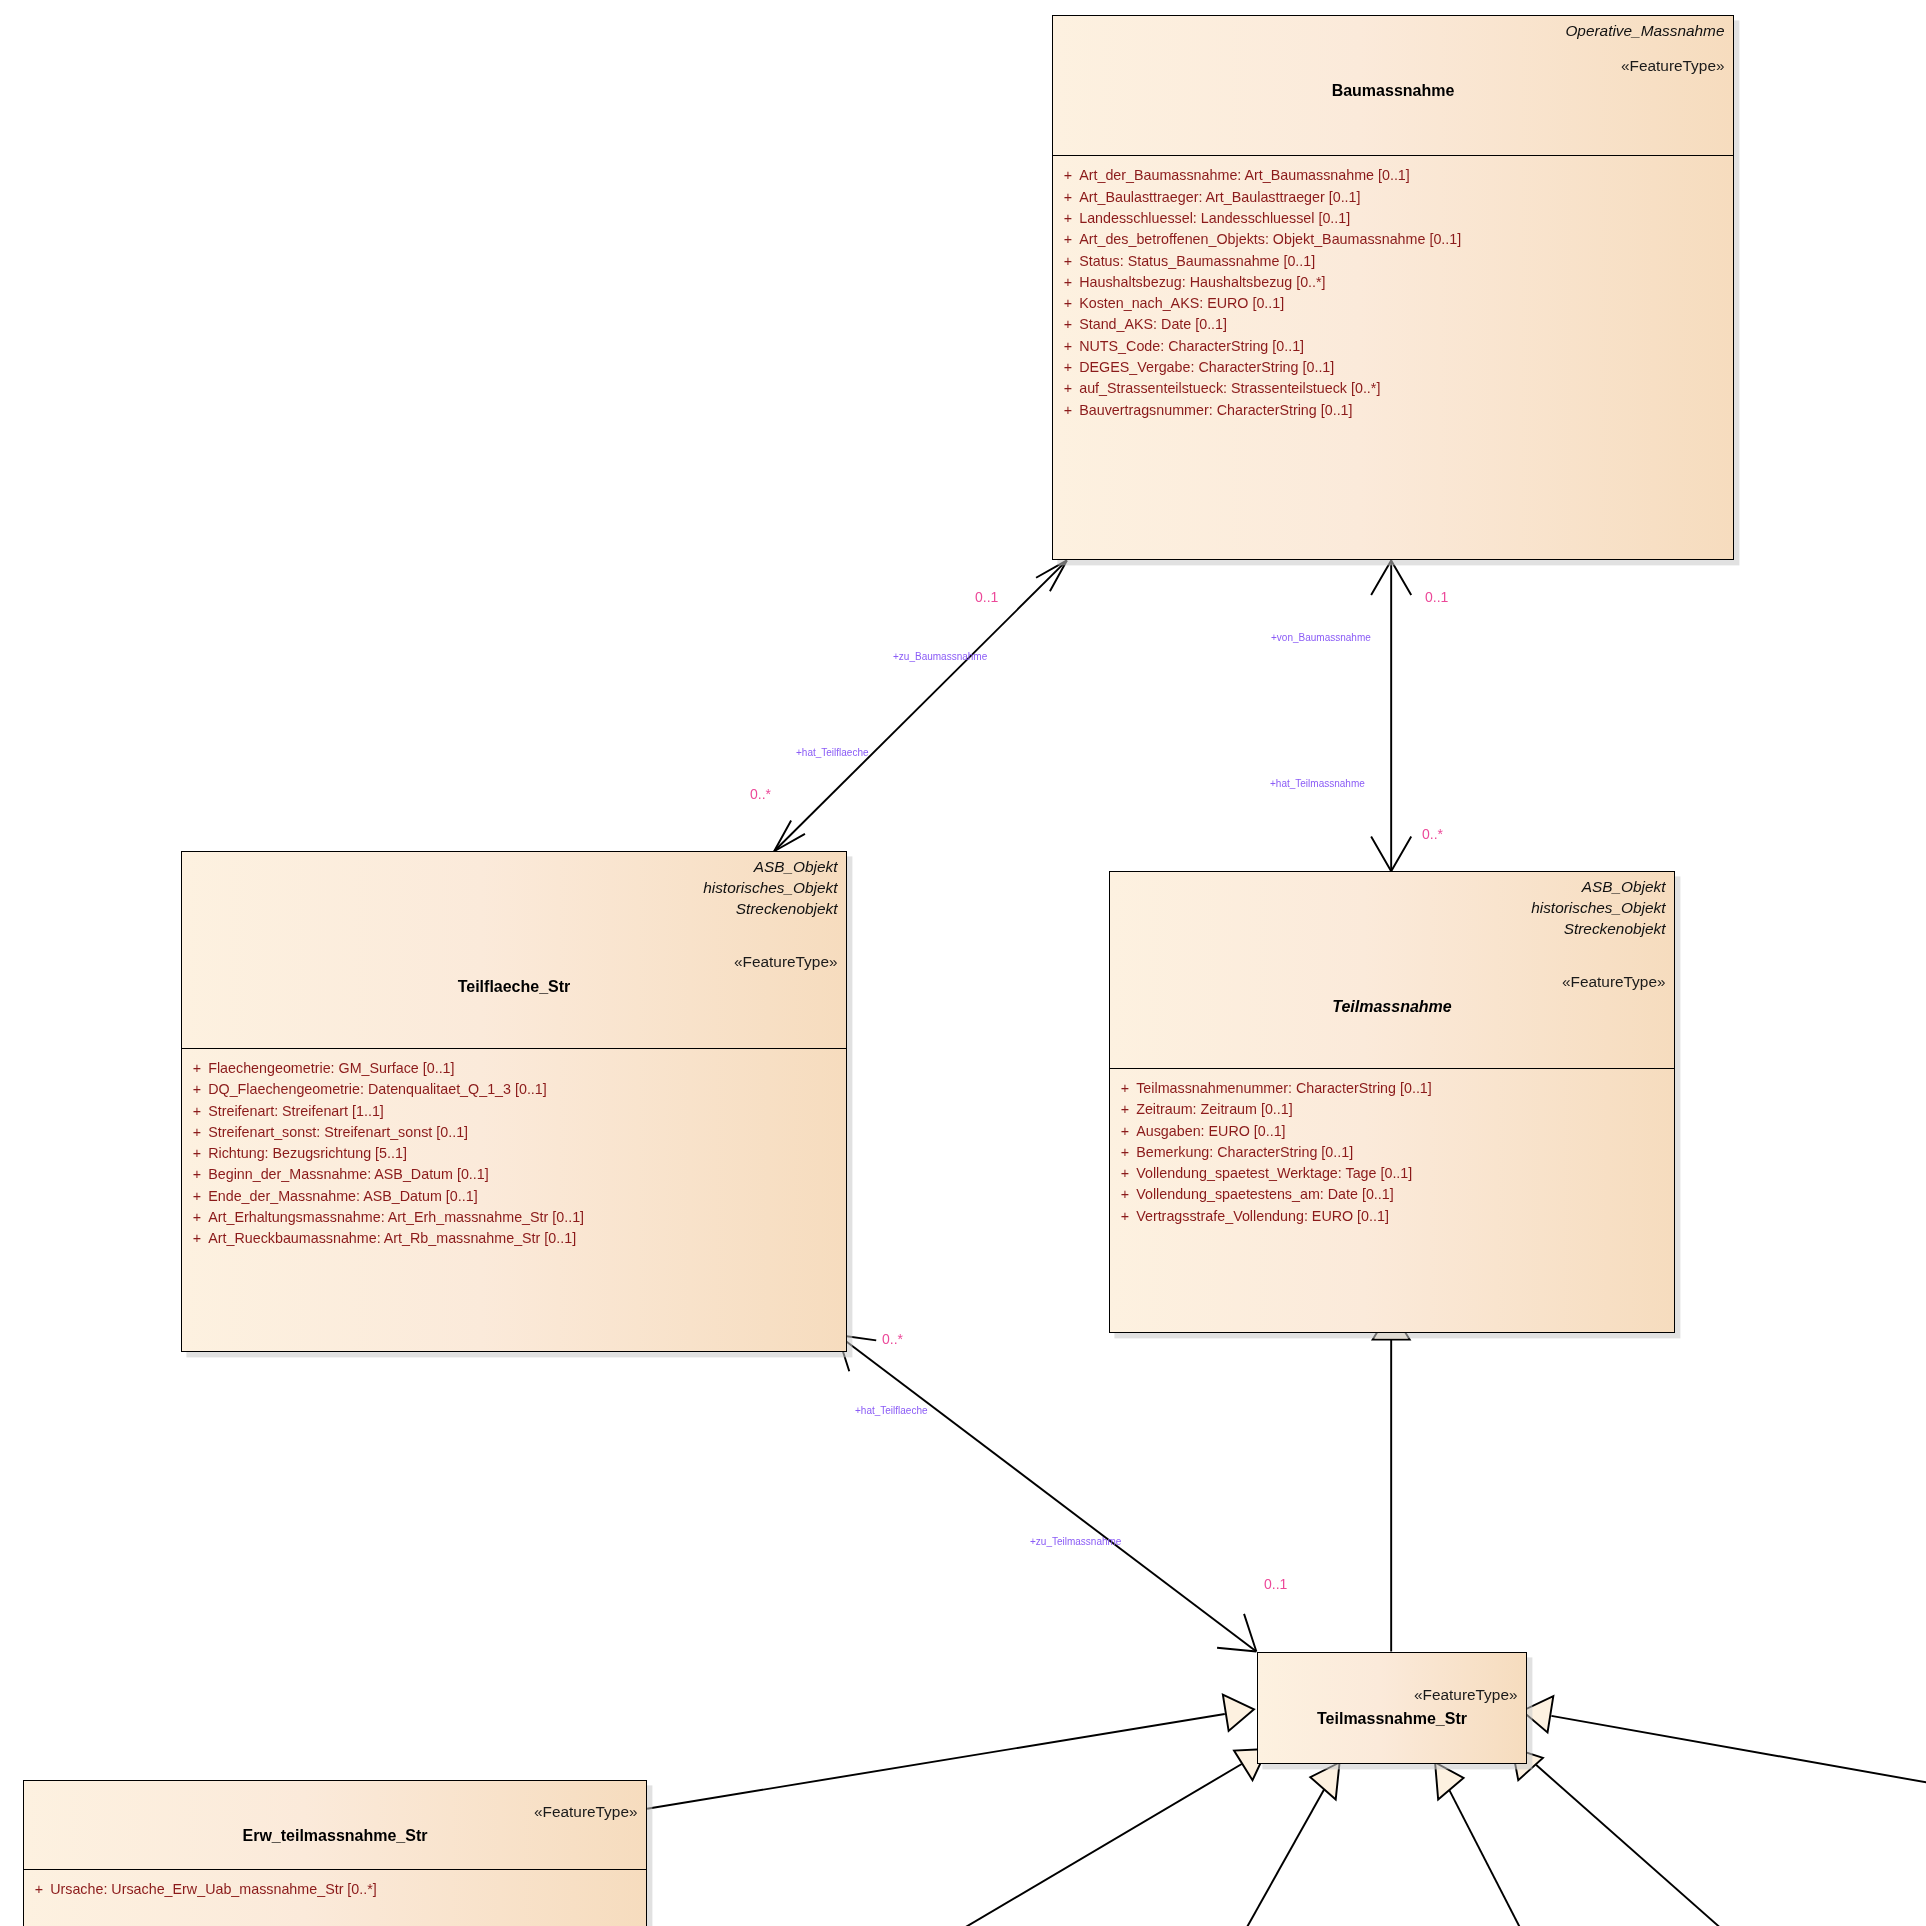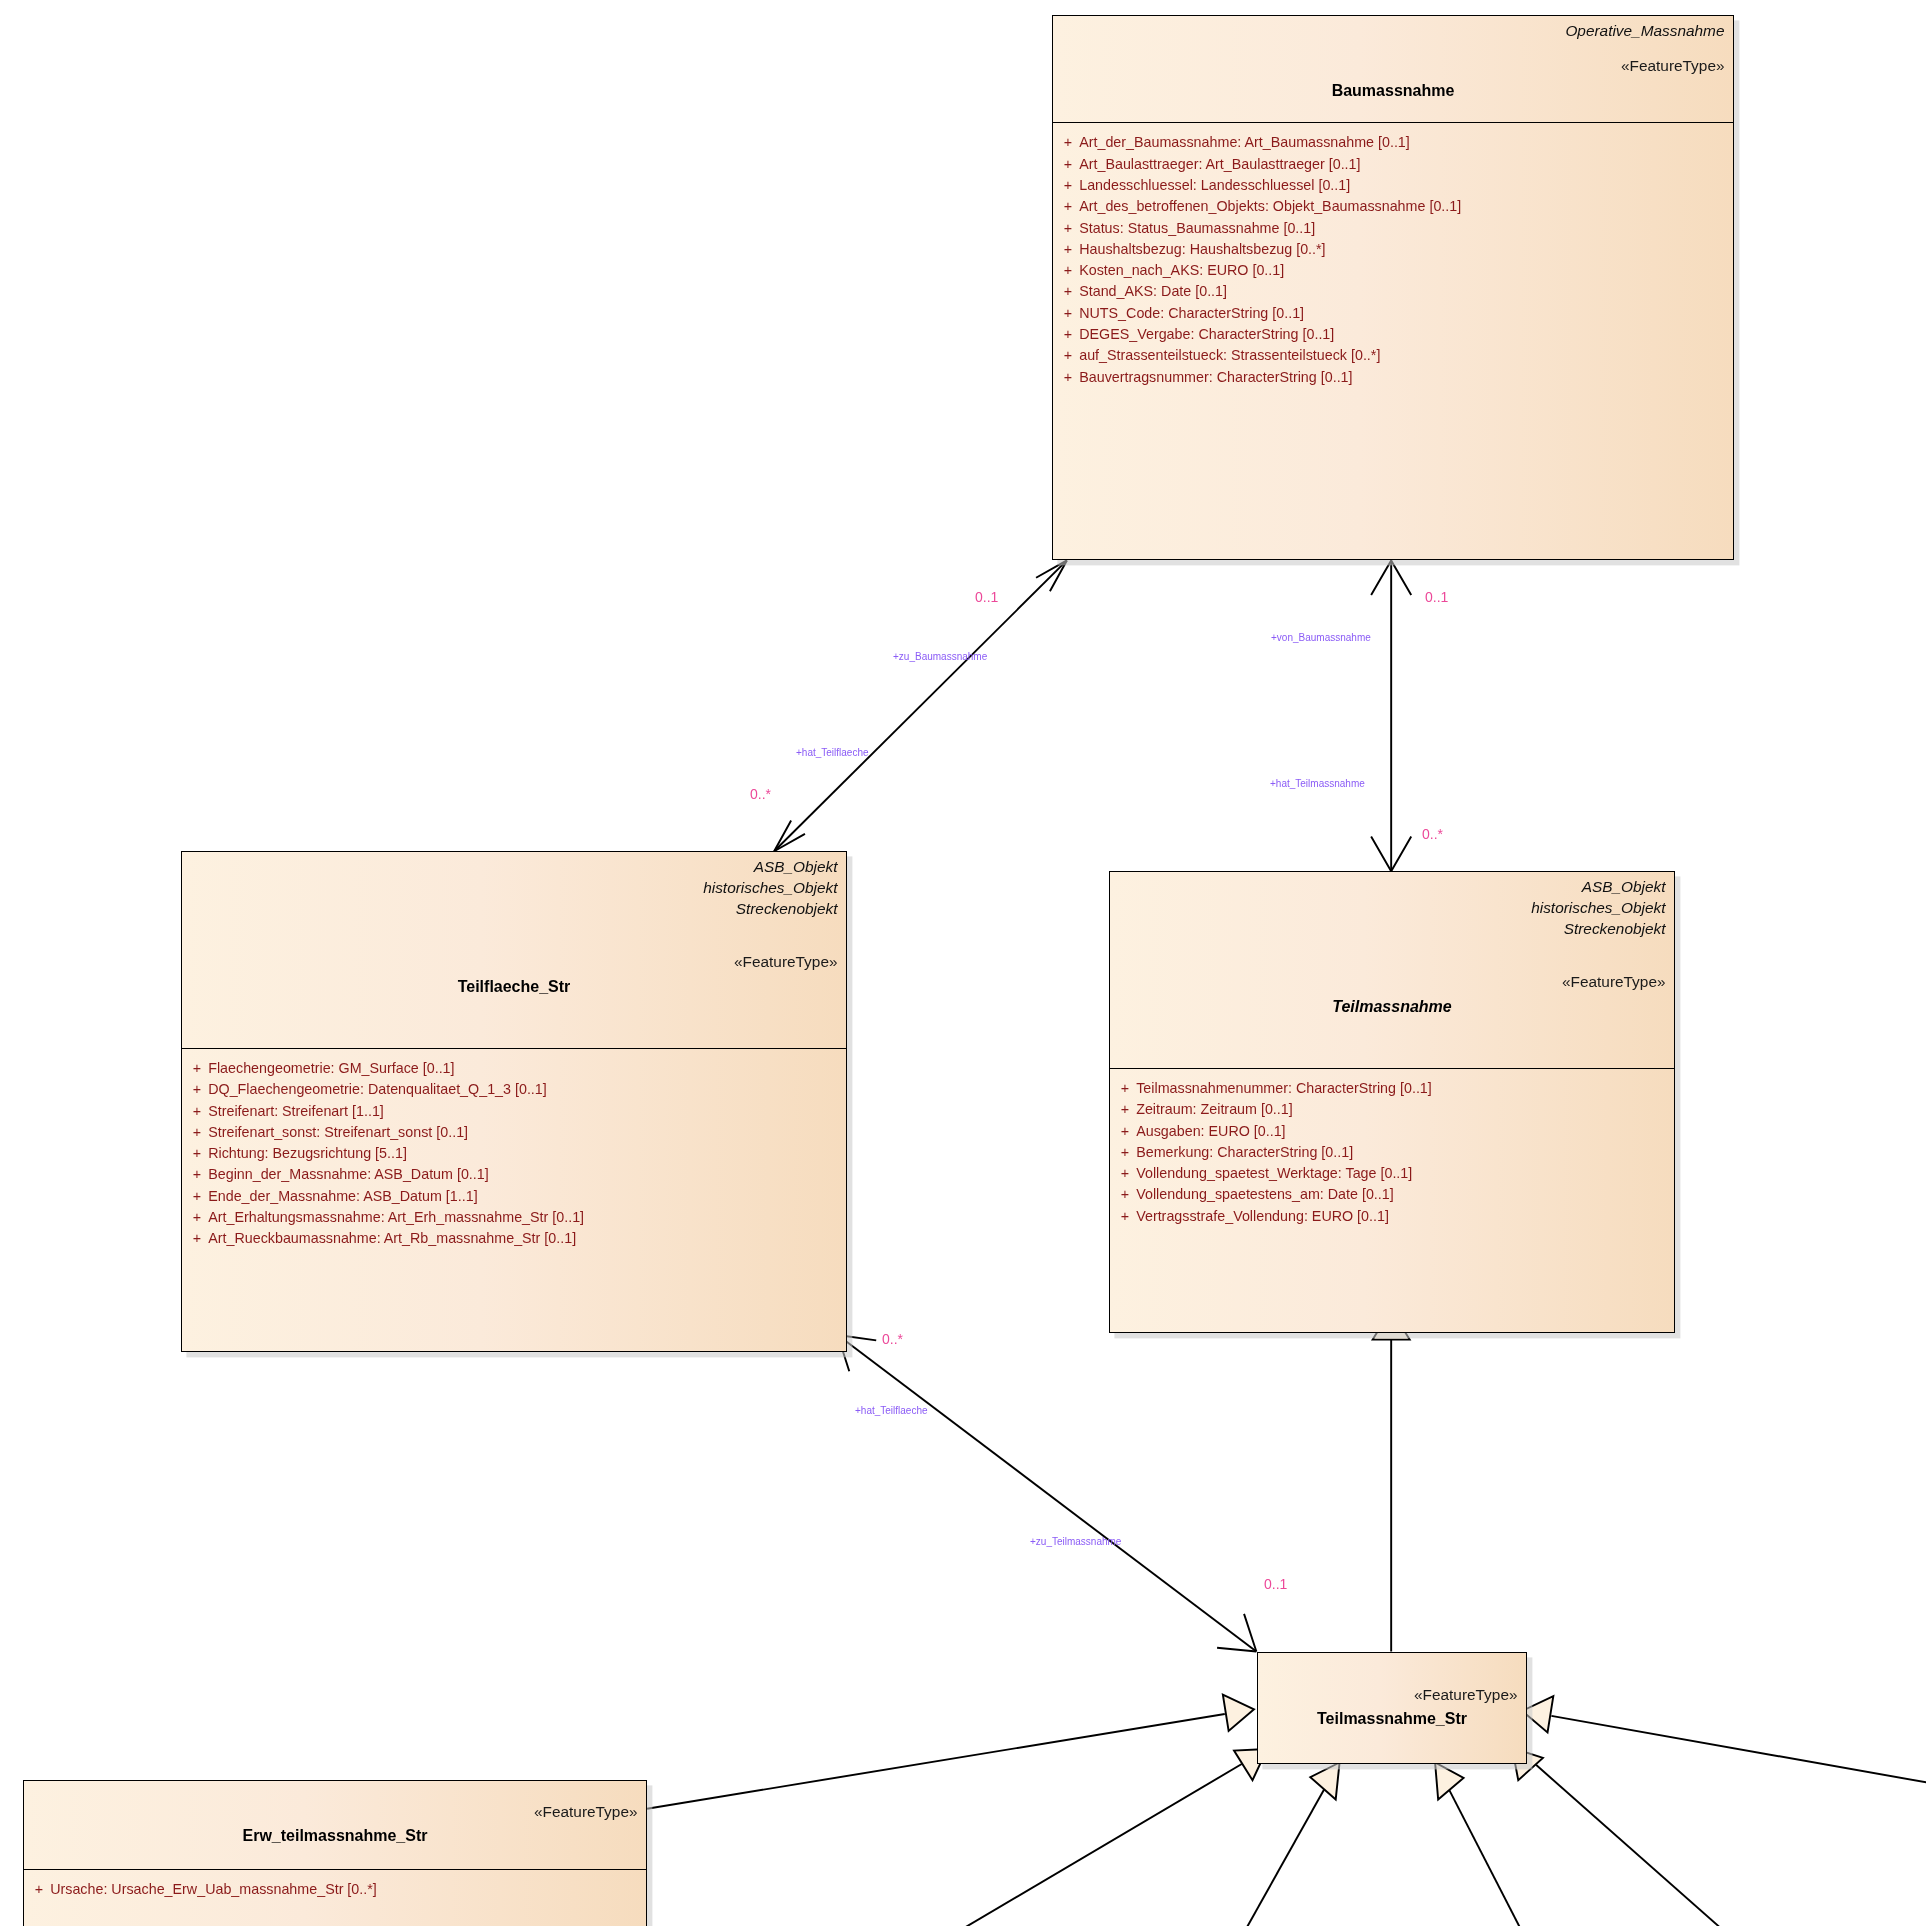--- a/index.html
+++ b/index.html
@@ -156,21 +156,21 @@
       <polygon points="3478,4576 3402,4614 3468,4672" fill="#fdf1e0" stroke="#000" stroke-width="5"></polygon>
     </g>
 
     <g>
       <line x1="4412" y1="5910" x2="3760" y2="4642" stroke="#000" stroke-width="5"></line>
       <polygon points="3726,4576 3734,4672 3800,4616" fill="#fdf1e0" stroke="#000" stroke-width="5"></polygon>
     </g>
   </svg>
 
   <div class="uml-class" style="left:1052px; top:15.4px; width:682px; height:545px;">
-    <div class="hdr" style="height:107px;">
+    <div class="hdr" style="height:140px;">
       <div class="parents">
         <div>Operative_Massnahme</div>
       </div>
       <div class="stereotype" style="margin-top:14.6px;">«FeatureType»</div>
       <div class="cname" style="margin-top:3.9px;">Baumassnahme</div>
     </div>
     <div class="attrs">
       <div class="attr-row">
           <span class="attr-vis">+</span>
           <span class="attr-text">Art_der_Baumassnahme: Art_Baumassnahme [0..1]</span>
@@ -252,21 +252,21 @@
       <div class="attr-row">
           <span class="attr-vis">+</span>
           <span class="attr-text">Richtung: Bezugsrichtung [5..1]</span>
         </div>
       <div class="attr-row">
           <span class="attr-vis">+</span>
           <span class="attr-text">Beginn_der_Massnahme: ASB_Datum [0..1]</span>
         </div>
       <div class="attr-row">
           <span class="attr-vis">+</span>
-          <span class="attr-text">Ende_der_Massnahme: ASB_Datum [1..1]</span>
+          <span class="attr-text">Ende_der_Massnahme: ASB_Datum [0..1]</span>
         </div>
       <div class="attr-row">
           <span class="attr-vis">+</span>
           <span class="attr-text">Art_Erhaltungsmassnahme: Art_Erh_massnahme_Str [0..1]</span>
         </div>
       <div class="attr-row">
           <span class="attr-vis">+</span>
           <span class="attr-text">Art_Rueckbaumassnahme: Art_Rb_massnahme_Str [0..1]</span>
         </div>
     </div>

